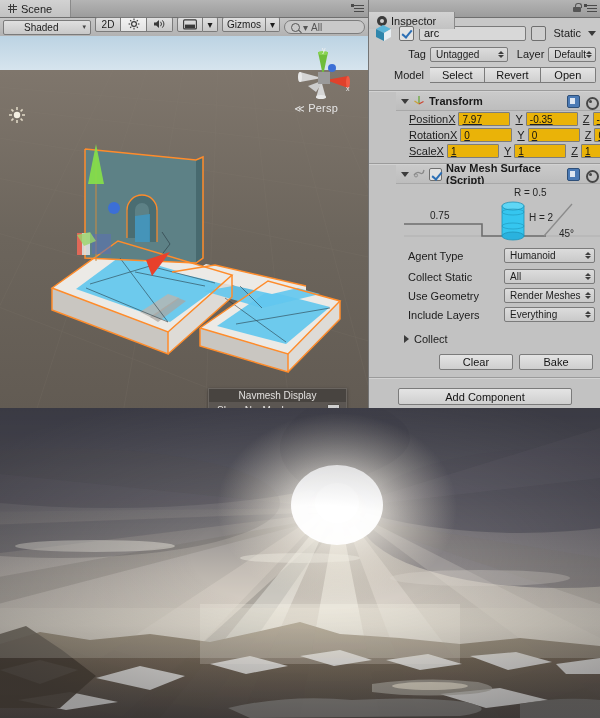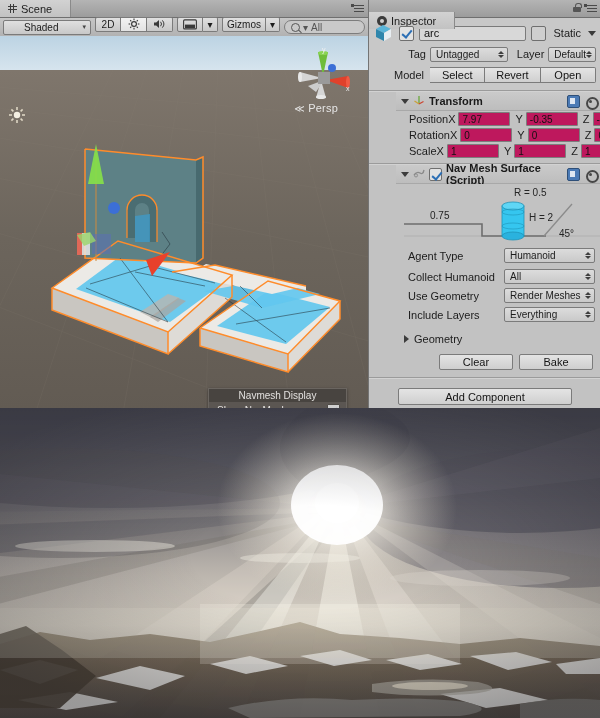--- a/index.html
+++ b/index.html
@@ -110,25 +110,25 @@
   .foldout{width:0;height:0;border-top:4px solid transparent;border-bottom:4px solid transparent;border-left:5px solid #3c3c3c;flex:none;}
   .foldout.open{border-left:4px solid transparent;border-right:4px solid transparent;border-top:5px solid #3c3c3c;border-bottom:0;}
   .comp-title{font-weight:bold;font-size:11px;color:#1a1a1a;}
   .comp-tools{margin-left:auto;display:flex;align-items:center;gap:5px;}
   .bookico{width:11px;height:11px;background:#4b7ab5;border:1px solid #2e4f78;border-radius:2px;position:relative;}
   .bookico:after{content:"";position:absolute;left:2px;top:2px;width:5px;height:6px;background:#dfe7f2;}
   .gearico{width:11px;height:11px;position:relative;}
   .gearico:before{content:"";position:absolute;left:1px;top:1px;width:9px;height:9px;border:2px solid #474747;border-radius:50%;}
   .gearico:after{content:"";position:absolute;left:4px;top:4px;width:3px;height:3px;background:#474747;border-radius:50%;}
 
-  .tfield{display:flex;align-items:center;height:16px;padding:0 13px;}
+  .tfield{display:flex;align-items:center;height:16px;padding:0 13px;text-decoration:underline;}
   .tfield .nm{width:62px;font-size:11px;color:#1c1c1c;}
   .ax{display:flex;align-items:center;gap:3px;margin-right:5px;}
   .ax .ax-l{font-size:11px;color:#1c1c1c;}
-  .ax .ax-i{width:52px;height:14px;background:#be185d;border:1px solid #7d7d7d;border-radius:1px;
+  .ax .ax-i{width:52px;height:14px;background:#eab308;border:1px solid #7d7d7d;border-radius:1px;
      display:flex;align-items:center;padding:0 3px;font-size:10px;color:#111;box-sizing:border-box;}
 
   
   #nav-diagram{position:relative;height:62px;background:#c2c2c2;}
   .dlbl{position:absolute;font-size:10px;color:#252525;}
 
   .prop{display:flex;align-items:center;height:19px;padding:0 6px 0 12px;}
   .prop .pl{width:96px;font-size:11px;color:#1c1c1c;}
   .prop .drop{flex:1;}
 
@@ -550,21 +550,21 @@
         <span class="drop">
           <span>Humanoid</span>
           <span class="ddots">
               <i></i>
               <i></i>
             </span>
         </span>
       </div>
       <div style="height:2px"></div>
       <div class="prop">
-        <span class="pl">Collect Humanoid</span>
+        <span class="pl">Collect Static</span>
         <span class="drop">
           <span>All</span>
           <span class="ddots">
               <i></i>
               <i></i>
             </span>
         </span>
       </div>
       <div class="prop">
         <span class="pl">Use Geometry</span>
@@ -583,21 +583,21 @@
           <span class="ddots">
               <i></i>
               <i></i>
             </span>
         </span>
       </div>
 
       <div style="height:5px"></div>
       <div class="adv">
         <span class="foldout"></span>
-        <span>Geometry</span>
+        <span>Collect</span>
       </div>
 
       <div class="bakerow">
         <span class="btn">Clear</span>
         <span class="btn">Bake</span>
       </div>
     </div>
     <div class="sep"></div>
 
     <div class="addrow">

